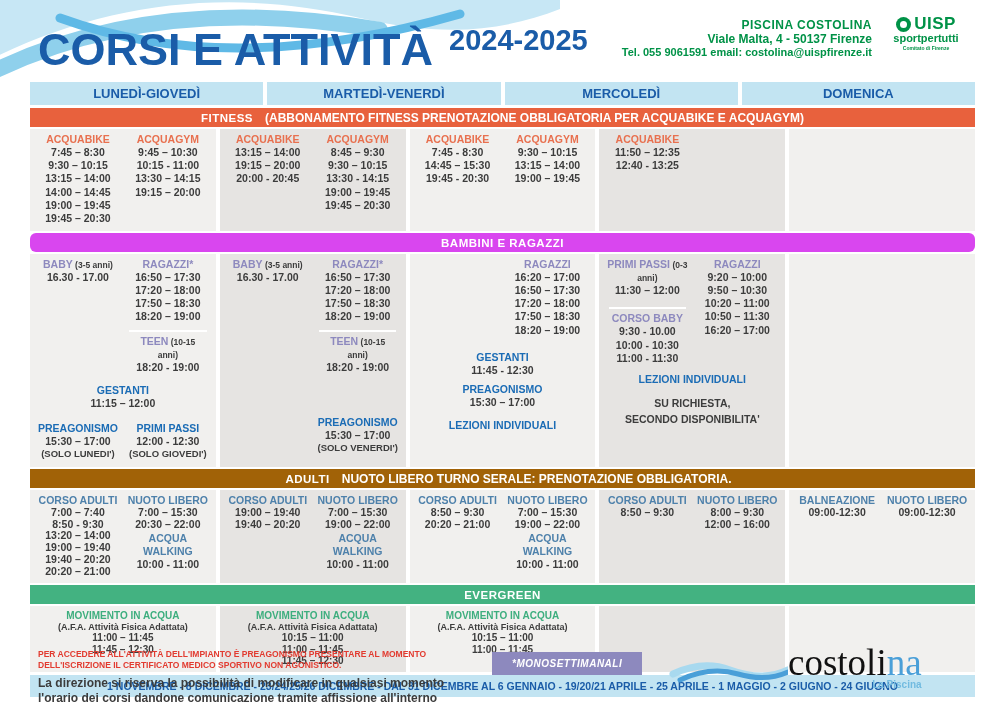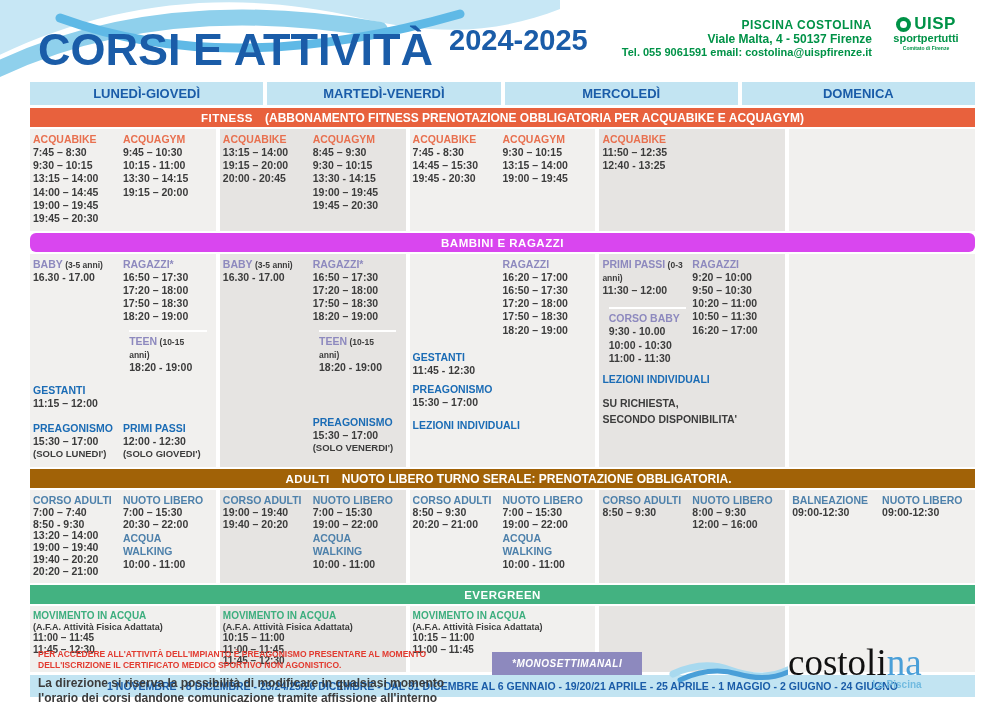--- a/index.html
+++ b/index.html
@@ -30,21 +30,21 @@
     font-size: 13px; text-align: center; padding: 4px 0; }
   .band { color: #fff; text-align: center; padding: 2px 0; margin: 2px 0; line-height: 14px; }
   .band-label { font-size: 11.5px; font-weight: 800; letter-spacing: .5px; }
   .band-note { font-size: 12px; font-weight: 800; margin-left: 12px; }
   .sec-row { display: flex; gap: 4px; }
   .sec-col { flex: 1; padding: 4px 3px; }
   .col-light { background: #F1F0EE; }
   .col-dark  { background: #E6E4E2; }
   .cells { display: flex; }
   .cell { flex: 1; min-width: 0; }
-  .blk { text-align: left; margin-bottom: 2px; }
+  .blk { text-align: center; margin-bottom: 2px; }
   .blk-title { font-size: 10.5px; font-weight: 800; line-height: 1.25; }
   .blk-meta { font-size: 8.5px; font-weight: 800; color: #3C3C3C; }
   .blk-sub { font-size: 9px; font-weight: 800; color: #3C3C3C; line-height: 1.2; }
   .blk-time { font-size: 10.5px; font-weight: 800; color: #3C3C3C; line-height: 1.25; }
   .blk-line { font-size: 10.5px; font-weight: 800; color: #3C3C3C; line-height: 1.5; }
   .blk-foot { font-size: 9.5px; font-weight: 800; color: #3C3C3C; line-height: 1.3; }
   .divided { border-top: 2px solid #ffffff; padding-top: 3px; width: 86%; margin-left: auto; margin-right: auto; }
   .sec-adulti .blk-time { line-height: 1.12; }
   .sec-evergreen .blk-time, .sec-evergreen .blk-title { line-height: 1.12; font-size: 10px; }
   .closures { margin-top: 3px; background: #C2E4F2; color: #1A5CA8; font-weight: 800;

